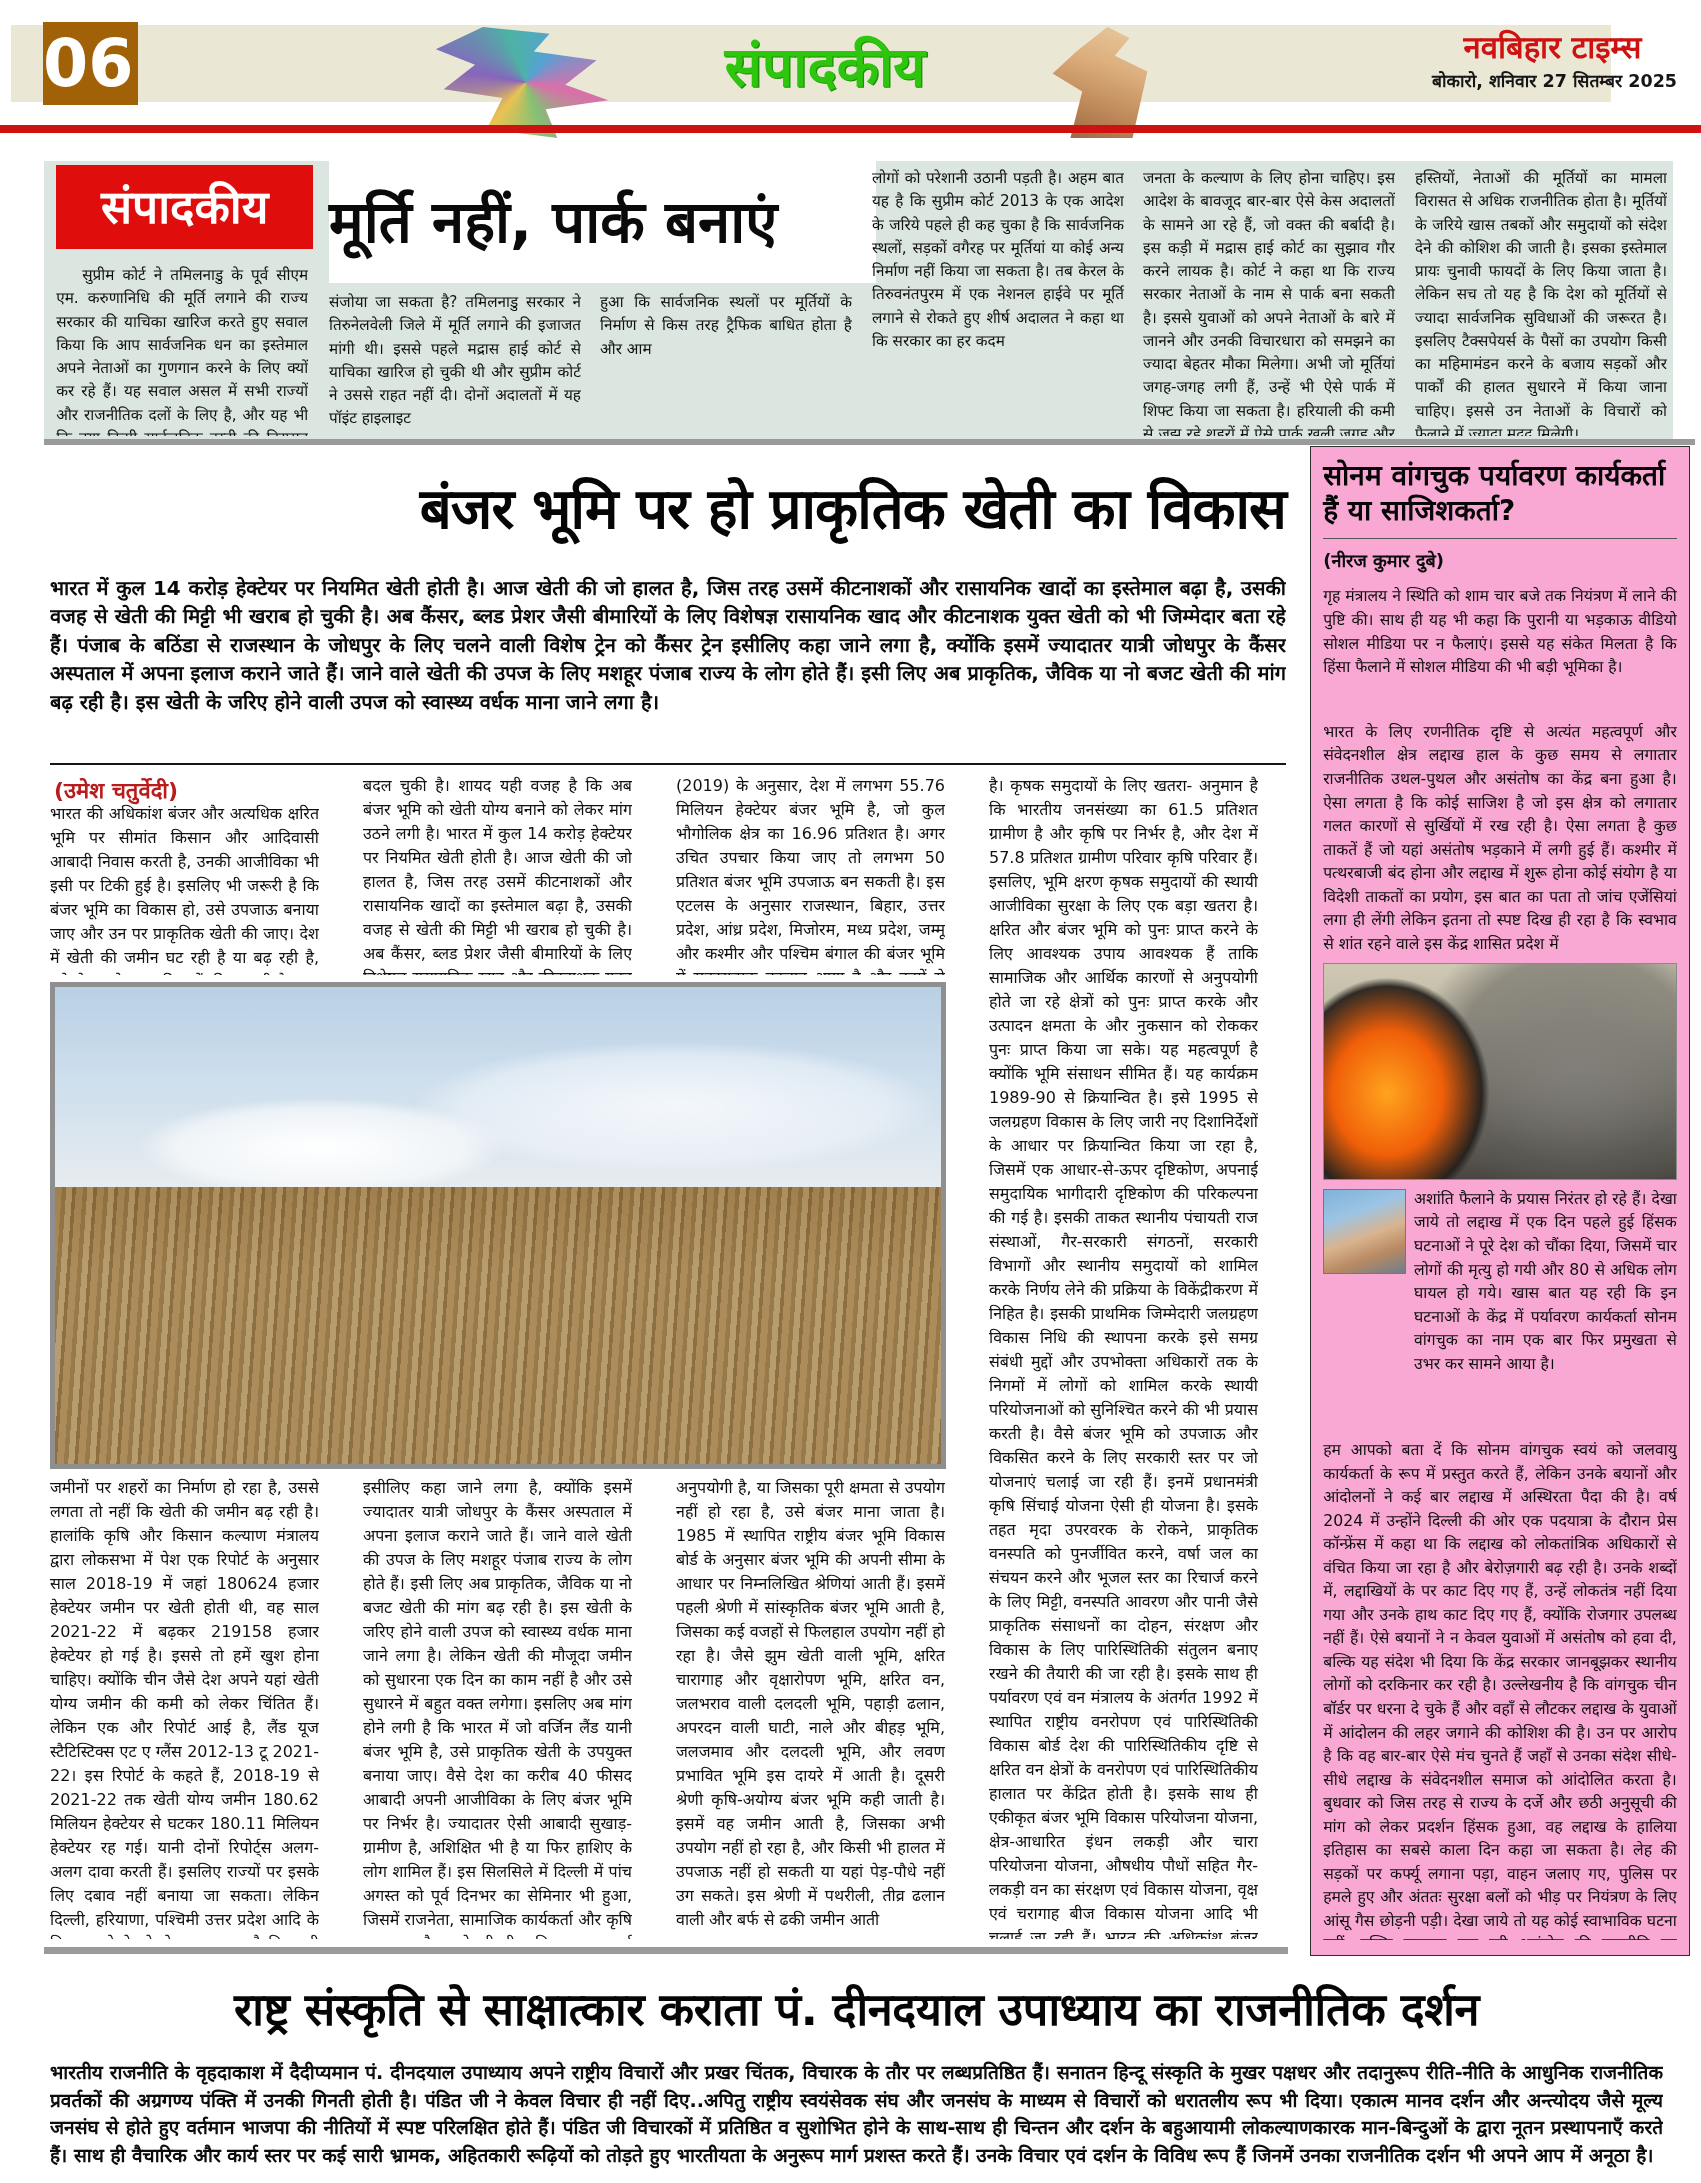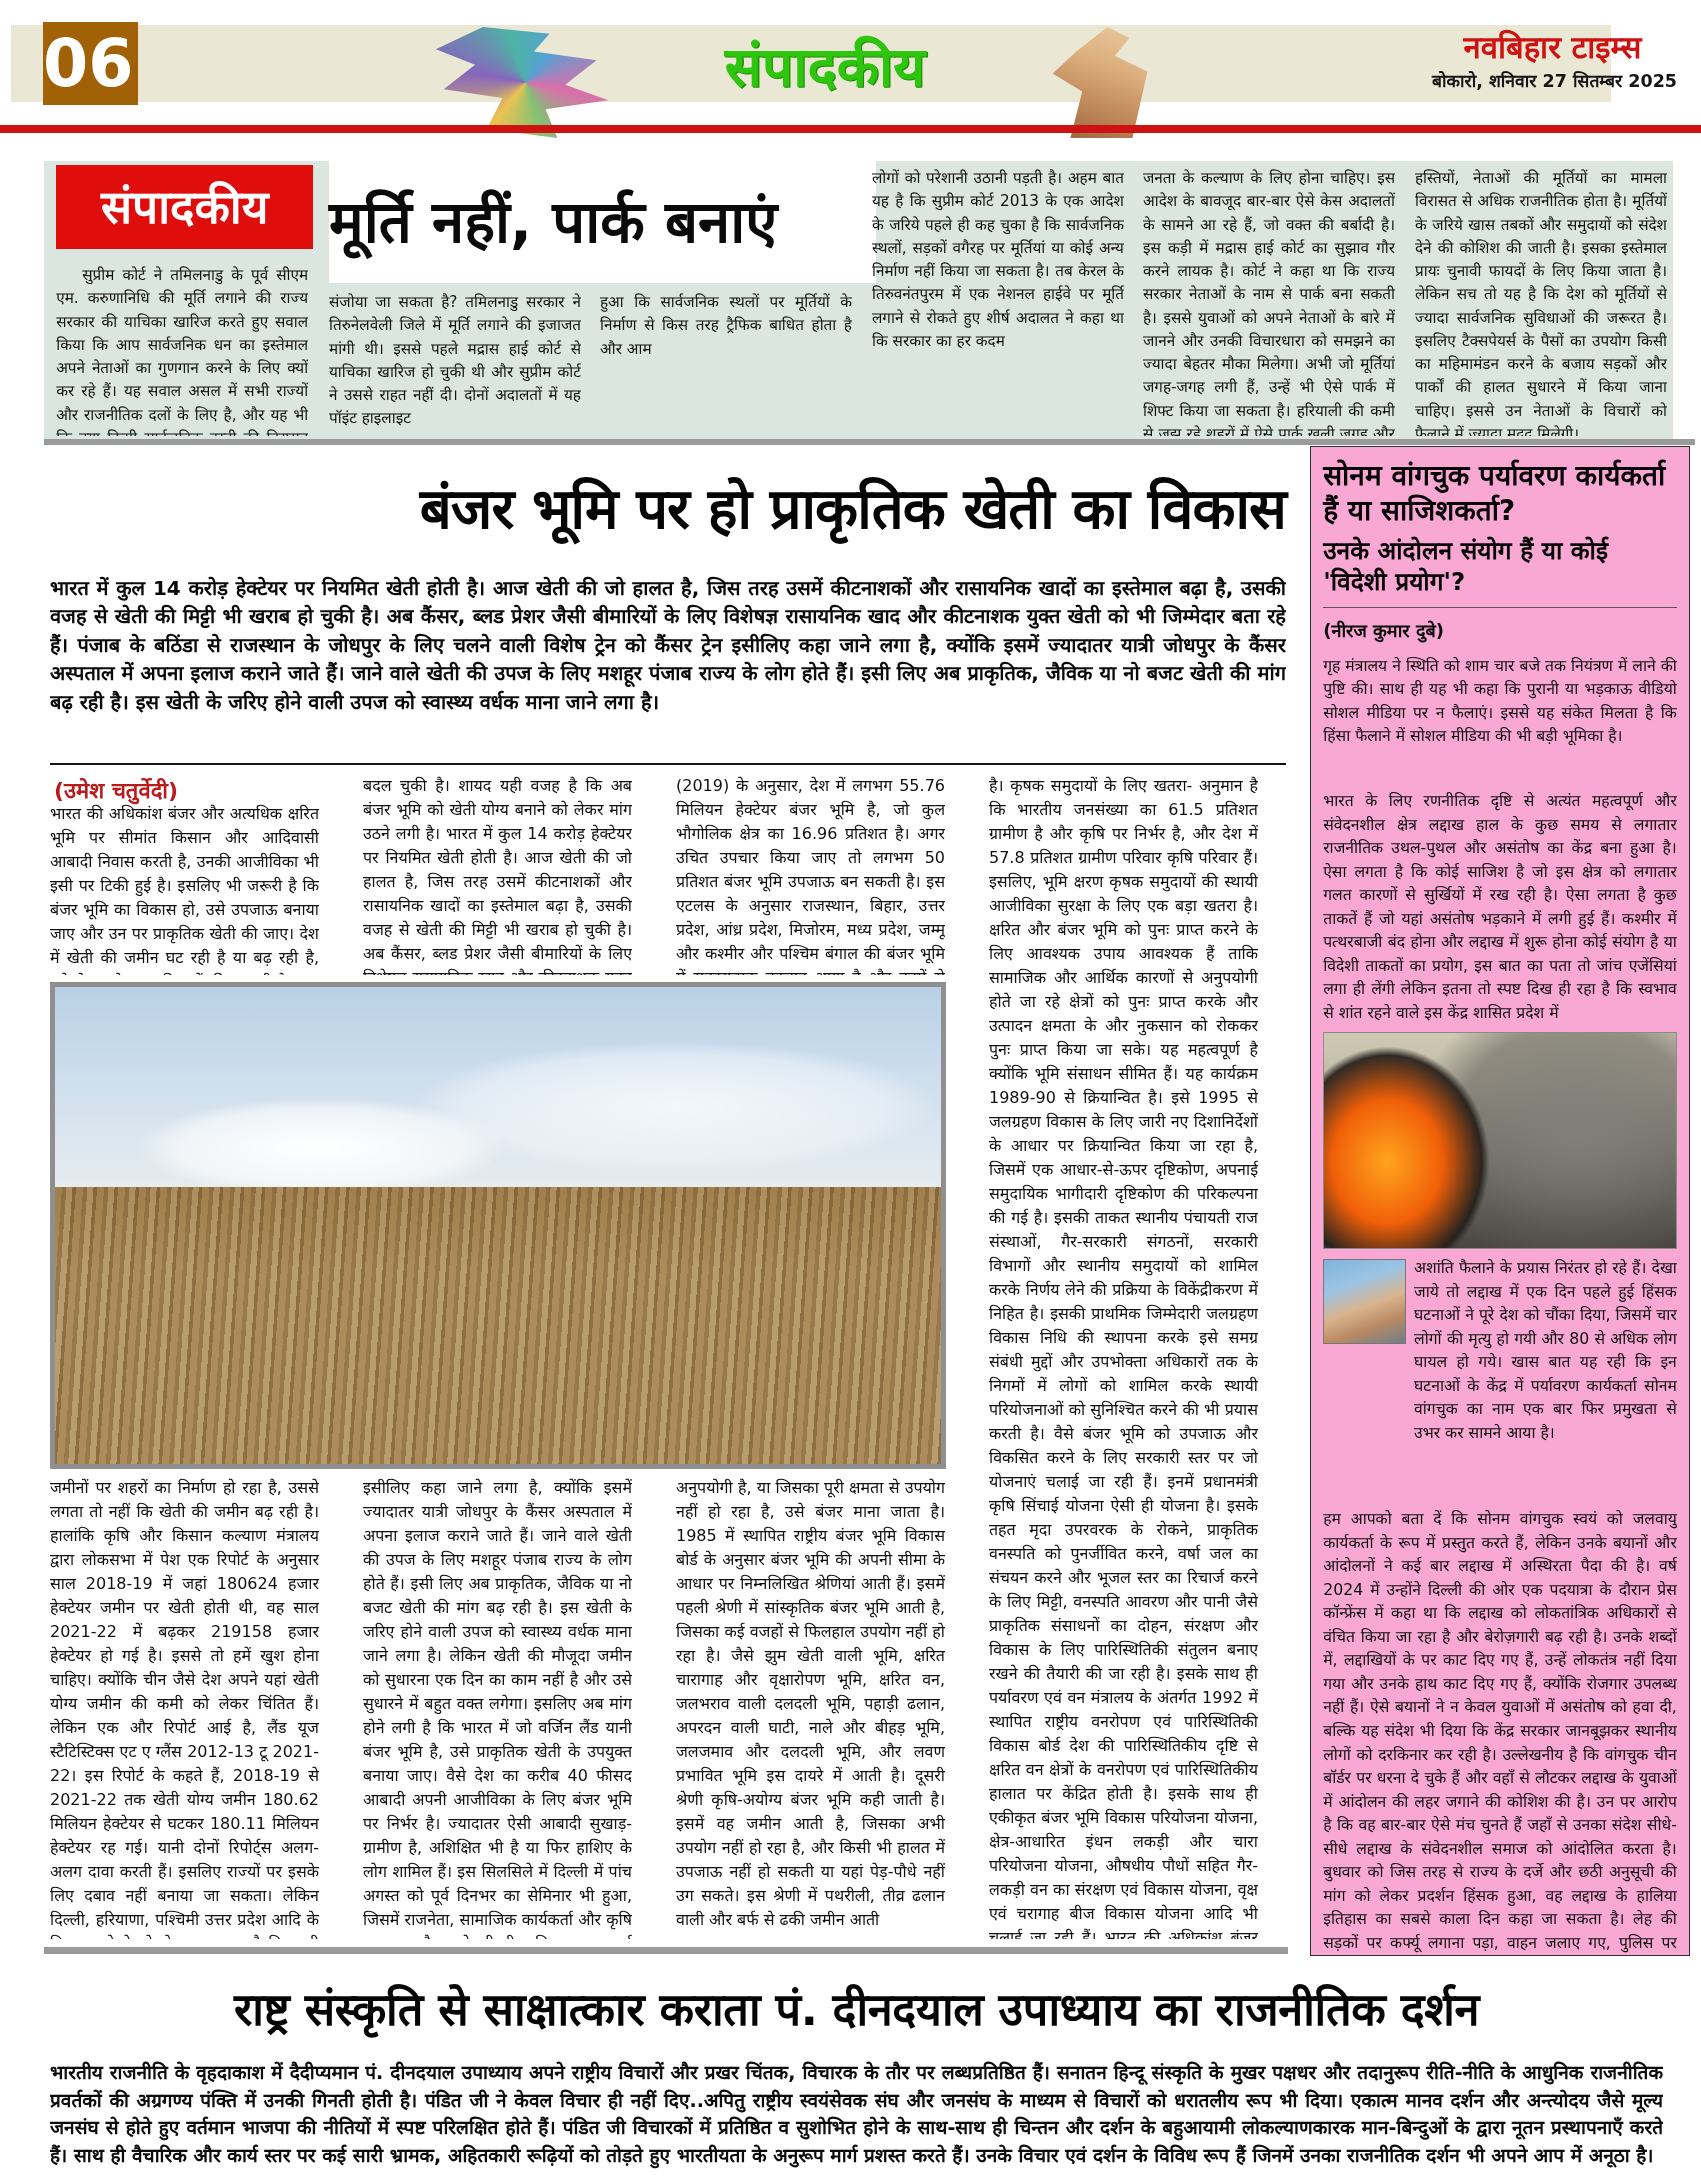--- a/index.html
+++ b/index.html
@@ -113,21 +113,20 @@
   <div class="farm-sky"></div>
   <div class="farm-soil"></div>
 </div>
 
 <div class="t-col m-col" style="left:50px;top:1476px;height:463px">जमीनों पर शहरों का निर्माण हो रहा है, उससे लगता तो नहीं कि खेती की जमीन बढ़ रही है। हालांकि कृषि और किसान कल्याण मंत्रालय द्वारा लोकसभा में पेश एक रिपोर्ट के अनुसार साल 2018-19 में जहां 180624 हजार हेक्टेयर जमीन पर खेती होती थी, वह साल 2021-22 में बढ़कर 219158 हजार हेक्टेयर हो गई है। इससे तो हमें खुश होना चाहिए। क्योंकि चीन जैसे देश अपने यहां खेती योग्य जमीन की कमी को लेकर चिंतित हैं। लेकिन एक और रिपोर्ट आई है, लैंड यूज स्टैटिस्टिक्स एट ए ग्लैंस 2012-13 टू 2021-22। इस रिपोर्ट के कहते हैं, 2018-19 से 2021-22 तक खेती योग्य जमीन 180.62 मिलियन हेक्टेयर से घटकर 180.11 मिलियन हेक्टेयर रह गई। यानी दोनों रिपोर्ट्स अलग-अलग दावा करती हैं। इसलिए राज्यों पर इसके लिए दबाव नहीं बनाया जा सकता। लेकिन दिल्ली, हरियाणा, पश्चिमी उत्तर प्रदेश आदि के विकास को देखने से पता चलता है कि भारी मात्रा में खेती योग्य और बेहद उपजाऊ जमीन अब कंक्रीट के जंगल में</div>
 <div class="t-col m-col" style="left:363px;top:1476px;height:463px">इसीलिए कहा जाने लगा है, क्योंकि इसमें ज्यादातर यात्री जोधपुर के कैंसर अस्पताल में अपना इलाज कराने जाते हैं। जाने वाले खेती की उपज के लिए मशहूर पंजाब राज्य के लोग होते हैं। इसी लिए अब प्राकृतिक, जैविक या नो बजट खेती की मांग बढ़ रही है। इस खेती के जरिए होने वाली उपज को स्वास्थ्य वर्धक माना जाने लगा है। लेकिन खेती की मौजूदा जमीन को सुधारना एक दिन का काम नहीं है और उसे सुधारने में बहुत वक्त लगेगा। इसलिए अब मांग होने लगी है कि भारत में जो वर्जिन लैंड यानी बंजर भूमि है, उसे प्राकृतिक खेती के उपयुक्त बनाया जाए। वैसे देश का करीब 40 फीसद आबादी अपनी आजीविका के लिए बंजर भूमि पर निर्भर है। ज्यादातर ऐसी आबादी सुखाड़- ग्रामीण है, अशिक्षित भी है या फिर हाशिए के लोग शामिल हैं। इस सिलसिले में दिल्ली में पांच अगस्त को पूर्व दिनभर का सेमिनार भी हुआ, जिसमें राजनेता, सामाजिक कार्यकर्ता और कृषि उत्पादक और कारोबारी भी शामिल हुए। हर वर्ग का मानना था कि ऐसा किया जाना भारत के स्वास्थ्य, हाशिए पर पड़े लोगों की हैसियत सुधारने और स्वास्थ्यवर्धक खाद्य सुरक्षा के लिए जरूरी है। ग्रामीण विकास मंत्रालय के 'बंजर भूमि एटलस'</div>
 <div class="t-col m-col" style="left:676px;top:1476px;height:463px">अनुपयोगी है, या जिसका पूरी क्षमता से उपयोग नहीं हो रहा है, उसे बंजर माना जाता है। 1985 में स्थापित राष्ट्रीय बंजर भूमि विकास बोर्ड के अनुसार बंजर भूमि की अपनी सीमा के आधार पर निम्नलिखित श्रेणियां आती हैं। इसमें पहली श्रेणी में सांस्कृतिक बंजर भूमि आती है, जिसका कई वजहों से फिलहाल उपयोग नहीं हो रहा है। जैसे झुम खेती वाली भूमि, क्षरित चारागाह और वृक्षारोपण भूमि, क्षरित वन, जलभराव वाली दलदली भूमि, पहाड़ी ढलान, अपरदन वाली घाटी, नाले और बीहड़ भूमि, जलजमाव और दलदली भूमि, और लवण प्रभावित भूमि इस दायरे में आती है। दूसरी श्रेणी कृषि-अयोग्य बंजर भूमि कही जाती है। इसमें वह जमीन आती है, जिसका अभी उपयोग नहीं हो रहा है, और किसी भी हालत में उपजाऊ नहीं हो सकती या यहां पेड़-पौधे नहीं उग सकते। इस श्रेणी में पथरीली, तीव्र ढलान वाली और बर्फ से ढकी जमीन आती</div>
 
 <div class="abs sidebar">
   <div class="sb-head">सोनम वांगचुक पर्यावरण कार्यकर्ता हैं या साजिशकर्ता?</div>
-  <div class="sb-sub">उनके आंदोलन संयोग हैं या कोई 'विदेशी प्रयोग'?</div>
   <div class="sb-rule"></div>
   <div class="sb-by">(नीरज कुमार दुबे)</div>
   <div class="sb-p" style="height:131px">गृह मंत्रालय ने स्थिति को शाम चार बजे तक नियंत्रण में लाने की पुष्टि की। साथ ही यह भी कहा कि पुरानी या भड़काऊ वीडियो सोशल मीडिया पर न फैलाएं। इससे यह संकेत मिलता है कि हिंसा फैलाने में सोशल मीडिया की भी बड़ी भूमिका है।</div>
   <div class="sb-p" style="height:236px;margin-top:4.4px">भारत के लिए रणनीतिक दृष्टि से अत्यंत महत्वपूर्ण और संवेदनशील क्षेत्र लद्दाख हाल के कुछ समय से लगातार राजनीतिक उथल-पुथल और असंतोष का केंद्र बना हुआ है। ऐसा लगता है कि कोई साजिश है जो इस क्षेत्र को लगातार गलत कारणों से सुर्खियों में रख रही है। ऐसा लगता है कुछ ताकतें हैं जो यहां असंतोष भड़काने में लगी हुई हैं। कश्मीर में पत्थरबाजी बंद होना और लद्दाख में शुरू होना कोई संयोग है या विदेशी ताकतों का प्रयोग, इस बात का पता तो जांच एजेंसियां लगा ही लेंगी लेकिन इतना तो स्पष्ट दिख ही रहा है कि स्वभाव से शांत रहने वाले इस केंद्र शासित प्रदेश में</div>
   <div class="protest-photo"></div>
   <div style="overflow:hidden;height:245px">
     <div class="wangchuk"></div>
     <div class="sb-p" style="height:245px">अशांति फैलाने के प्रयास निरंतर हो रहे हैं। देखा जाये तो लद्दाख में एक दिन पहले हुई हिंसक घटनाओं ने पूरे देश को चौंका दिया, जिसमें चार लोगों की मृत्यु हो गयी और 80 से अधिक लोग घायल हो गये। खास बात यह रही कि इन घटनाओं के केंद्र में पर्यावरण कार्यकर्ता सोनम वांगचुक का नाम एक बार फिर प्रमुखता से उभर कर सामने आया है।</div>
   </div>
   <div class="sb-p" style="height:502px;margin-top:6.1px">हम आपको बता दें कि सोनम वांगचुक स्वयं को जलवायु कार्यकर्ता के रूप में प्रस्तुत करते हैं, लेकिन उनके बयानों और आंदोलनों ने कई बार लद्दाख में अस्थिरता पैदा की है। वर्ष 2024 में उन्होंने दिल्ली की ओर एक पदयात्रा के दौरान प्रेस कॉन्फ्रेंस में कहा था कि लद्दाख को लोकतांत्रिक अधिकारों से वंचित किया जा रहा है और बेरोज़गारी बढ़ रही है। उनके शब्दों में, लद्दाखियों के पर काट दिए गए हैं, उन्हें लोकतंत्र नहीं दिया गया और उनके हाथ काट दिए गए हैं, क्योंकि रोजगार उपलब्ध नहीं हैं। ऐसे बयानों ने न केवल युवाओं में असंतोष को हवा दी, बल्कि यह संदेश भी दिया कि केंद्र सरकार जानबूझकर स्थानीय लोगों को दरकिनार कर रही है। उल्लेखनीय है कि वांगचुक चीन बॉर्डर पर धरना दे चुके हैं और वहाँ से लौटकर लद्दाख के युवाओं में आंदोलन की लहर जगाने की कोशिश की है। उन पर आरोप है कि वह बार-बार ऐसे मंच चुनते हैं जहाँ से उनका संदेश सीधे-सीधे लद्दाख के संवेदनशील समाज को आंदोलित करता है। बुधवार को जिस तरह से राज्य के दर्जे और छठी अनुसूची की मांग को लेकर प्रदर्शन हिंसक हुआ, वह लद्दाख के हालिया इतिहास का सबसे काला दिन कहा जा सकता है। लेह की सड़कों पर कर्फ्यू लगाना पड़ा, वाहन जलाए गए, पुलिस पर हमले हुए और अंततः सुरक्षा बलों को भीड़ पर नियंत्रण के लिए आंसू गैस छोड़नी पड़ी। देखा जाये तो यह कोई स्वाभाविक घटना नहीं, बल्कि लगातार चल रही असंतोष की राजनीति का परिणाम था। केंद्रीय गृह मंत्रालय ने स्थिति को शाम चार बजे तक नियंत्रण में लाने की पुष्टि की और साथ ही यह भी कहा कि पुरानी या भड़काऊ वीडियो सोशल मीडिया पर न फैलाएं।</div>

